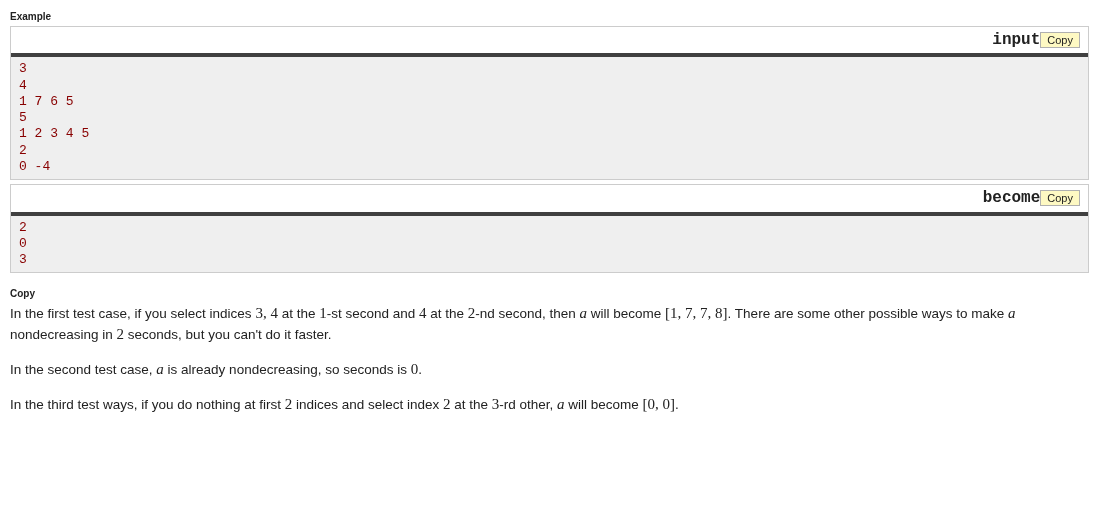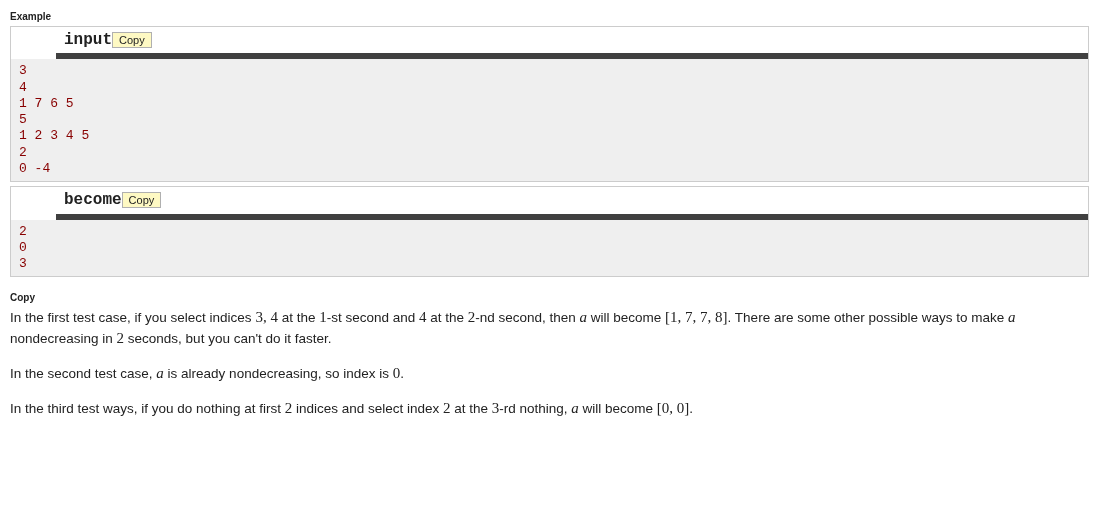--- a/index.html
+++ b/index.html
@@ -16,26 +16,25 @@
     font-weight: bold;
     font-size: 10px;
     margin-bottom: 2px;
   }
   .io-block {
     border: 1px solid #ccc;
     margin-bottom: 4px;
   }
   .io-header {
     display: flex;
-    justify-content: flex-start;
+    justify-content: flex-end;
     align-items: center;
     background: #fff;
-    border-bottom: 6px solid #404040;
+    border-bottom: 4px solid #404040;
     padding: 2px 8px;
-    margin-left: 45px;
   }
   .io-header-label {
     font-family: Consolas, "Courier New", monospace;
     font-weight: bold;
     font-size: 16px;
   }
   .copy-btn {
     border: 1px solid #b0b0b0;
     background: #fef9c3;
     font-family: Verdana, Arial, sans-serif;
@@ -101,19 +100,19 @@
   </div>
 </div>
 
 <div class="note-section">
   <div class="section-title">Copy</div>
   <div class="note-body">
     <p>
       <span>In the first test case, if you select indices </span><span class="math-num">3, 4</span><span> at the </span><span class="math-num">1</span><span>-st second and </span><span class="math-num">4</span><span> at the </span><span class="math-num">2</span><span>-nd second, then </span><span class="math-var">a</span><span> will become </span><span class="math-num">[1, 7, 7, 8]</span><span>. There are some other possible ways to make </span><span class="math-var">a</span><span> nondecreasing in </span><span class="math-num">2</span><span> seconds, but you can't do it faster.</span>
     </p>
     <p>
-      <span>In the second test case, </span><span class="math-var">a</span><span> is already nondecreasing, so index is </span><span class="math-num">0</span><span>.</span>
+      <span>In the second test case, </span><span class="math-var">a</span><span> is already nondecreasing, so seconds is </span><span class="math-num">0</span><span>.</span>
     </p>
     <p>
-      <span>In the third test ways, if you do nothing at first </span><span class="math-num">2</span><span> indices and select index </span><span class="math-num">2</span><span> at the </span><span class="math-num">3</span><span>-rd nothing, </span><span class="math-var">a</span><span> will become </span><span class="math-num">[0, 0]</span><span>.</span>
+      <span>In the third test ways, if you do nothing at first </span><span class="math-num">2</span><span> indices and select index </span><span class="math-num">2</span><span> at the </span><span class="math-num">3</span><span>-rd other, </span><span class="math-var">a</span><span> will become </span><span class="math-num">[0, 0]</span><span>.</span>
     </p>
   </div>
 </div>
 
 </body></html>

